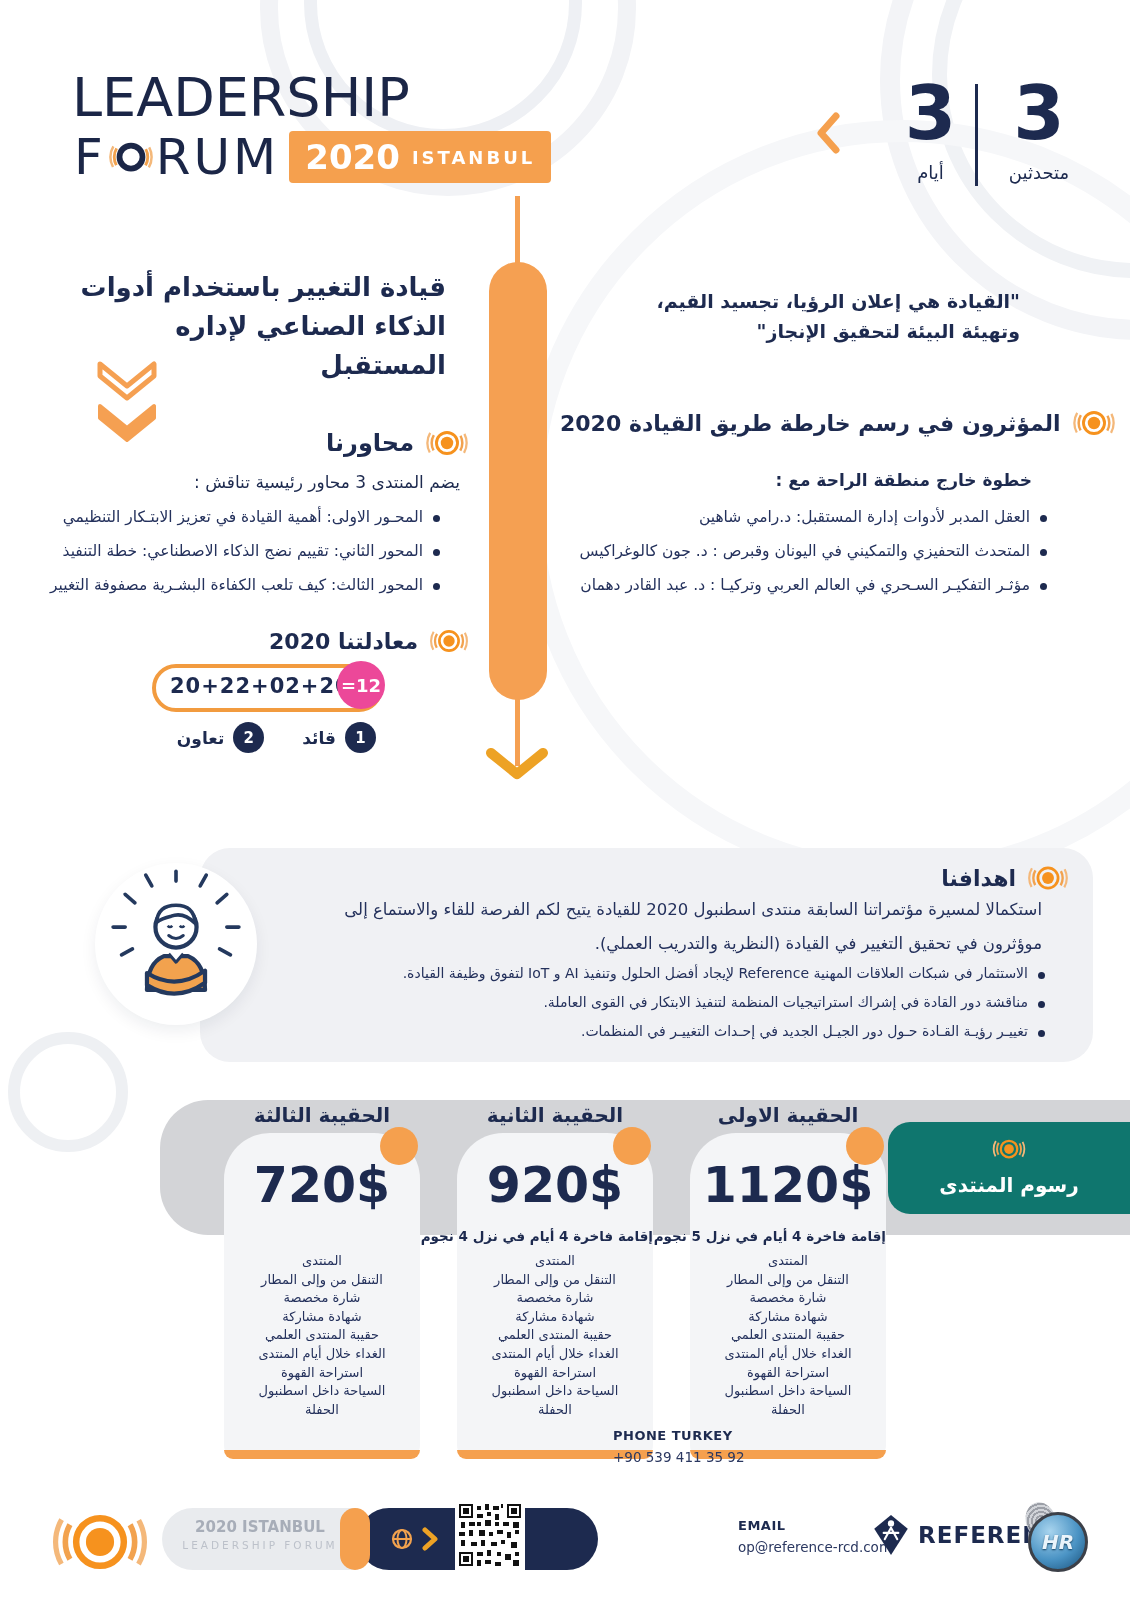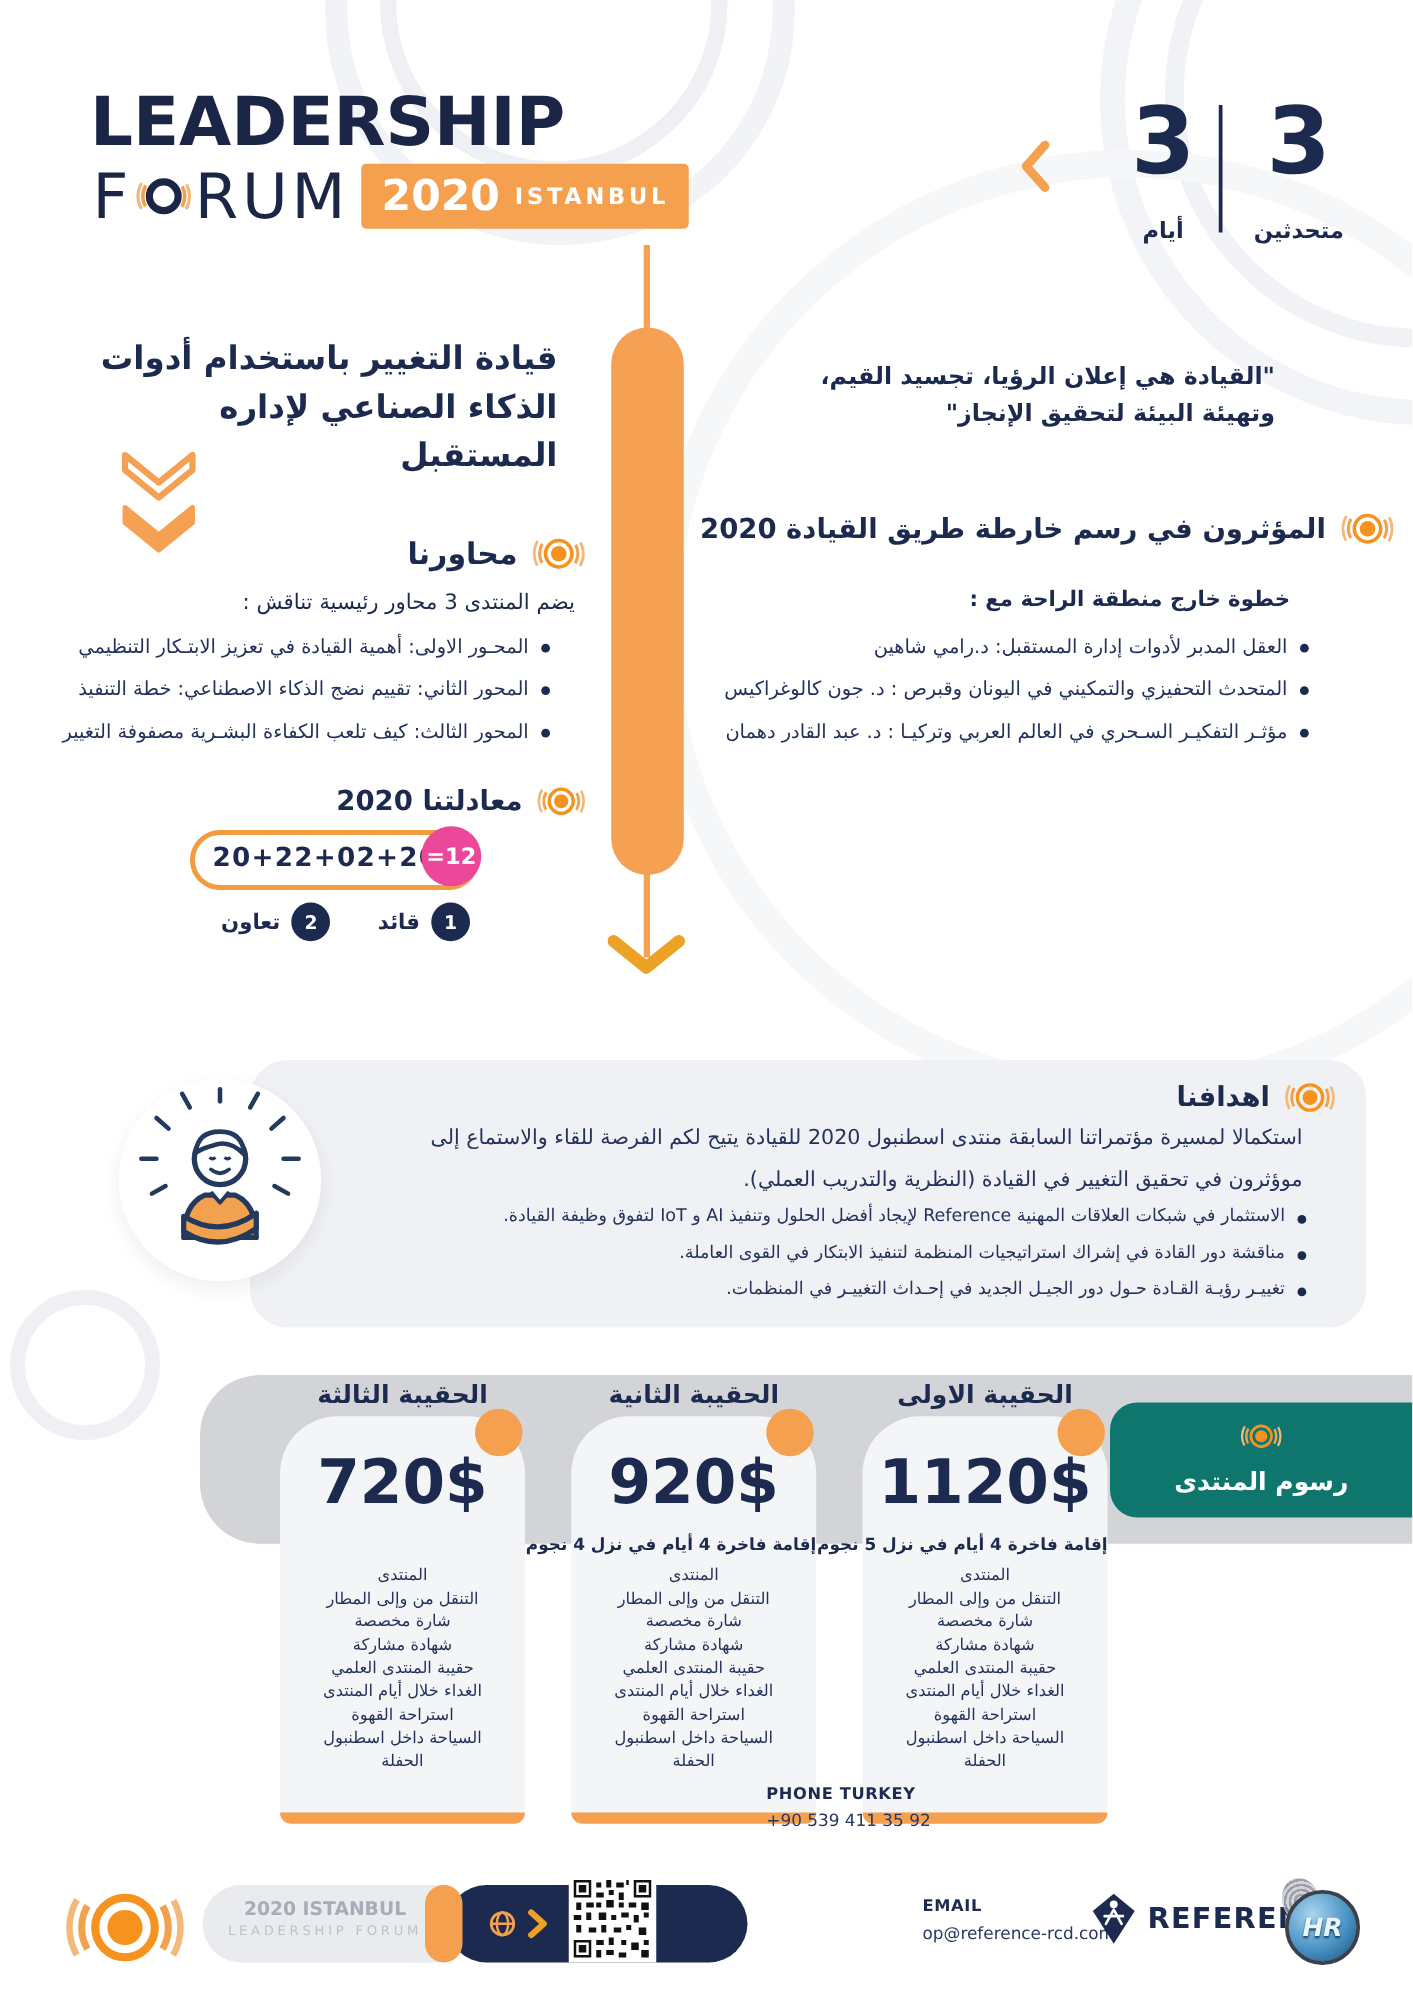--- a/index.html
+++ b/index.html
@@ -5,39 +5,39 @@
   html,body { margin:0; padding:0; background:#fff; }
   .poster {
     position:relative; width:1130px; height:1600px; background:#ffffff;
     overflow:hidden; font-family:"DejaVu Sans", sans-serif; color:#1d2a4f;
   }
   .abs { position:absolute; }
   .ring { position:absolute; border-radius:50%; z-index:0; }
   .z1 { z-index:1; }
 
   
-  .logo-line1 { left:72px; top:66px; font-size:54px; font-weight:bold; color:#1b2647; letter-spacing:0px; }
+  .logo-line1 { left:72px; top:66px; font-size:54px; font-weight:normal; color:#1b2647; letter-spacing:0px; }
   .logo-line2 { left:74px; top:128px; display:flex; align-items:center; }
   .forum-f, .forum-rum { font-size:50px; color:#1b2647; letter-spacing:3px; font-weight:normal; }
   .forum-o { width:46px; height:46px; margin:0 2px; }
   .year-box { margin-left:10px; height:52px; background:#f5a04e; border-radius:4px;
     display:flex; align-items:center; padding:0 16px; gap:12px; }
   .year-num { color:#fff; font-size:34px; font-weight:bold; }
   .year-city { color:#fff; font-size:18px; font-weight:bold; letter-spacing:3px; }
 
   .date-block { left:648px; top:86px; width:165px; text-align:center; }
   .badge-black { background:#0e0e10; color:#fff; font-weight:bold; font-size:25px;
     border-radius:10px; height:38px; line-height:38px; }
   .badge-orange { background:#f79d3a; color:#fff; font-weight:bold; font-size:15px;
     border-radius:9px; height:31px; line-height:31px; margin-top:6px; }
   .location { color:#1d2a4f; font-weight:bold; font-size:16px; margin-top:8px; }
   .hdr-chev { left:816px; top:112px; }
   .stat { top:76px; text-align:center; }
   .stat-num { font-size:74px; font-weight:bold; color:#1d2a4f; line-height:1; }
-  .stat-label { font-size:18px; font-weight:bold; color:#1d2a4f; margin-top:24px; }
+  .stat-label { font-size:18px; font-weight:normal; color:#1d2a4f; margin-top:12px; }
   .stat-divider { left:975px; top:84px; width:3px; height:102px; background:#1d2a4f; }
 
   
   .vline { left:515px; top:196px; width:5px; height:570px; background:#f5a052; }
   .capsule { left:489px; top:262px; width:58px; height:438px; background:#f5a052; border-radius:29px; }
   .down-arrow { left:486px; top:748px; }
 
   
   .hero-title { left:58px; top:268px; width:388px; text-align:right; direction:rtl;
     font-size:26px; font-weight:bold; color:#1d2a4f; line-height:1.5; }

